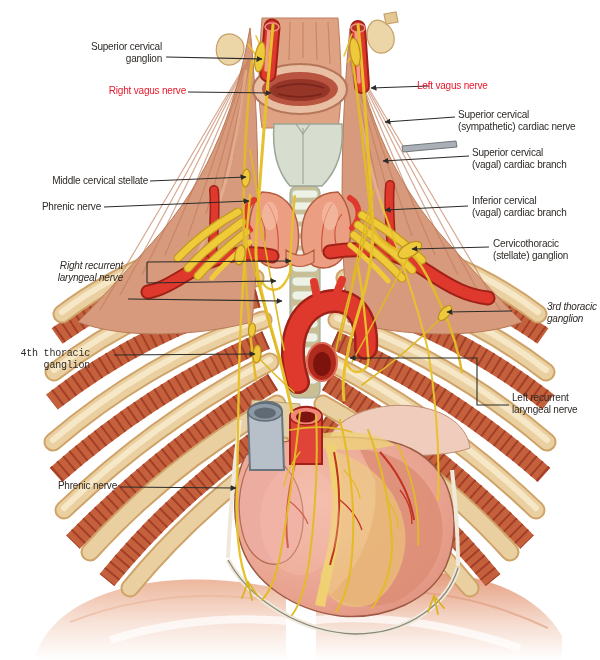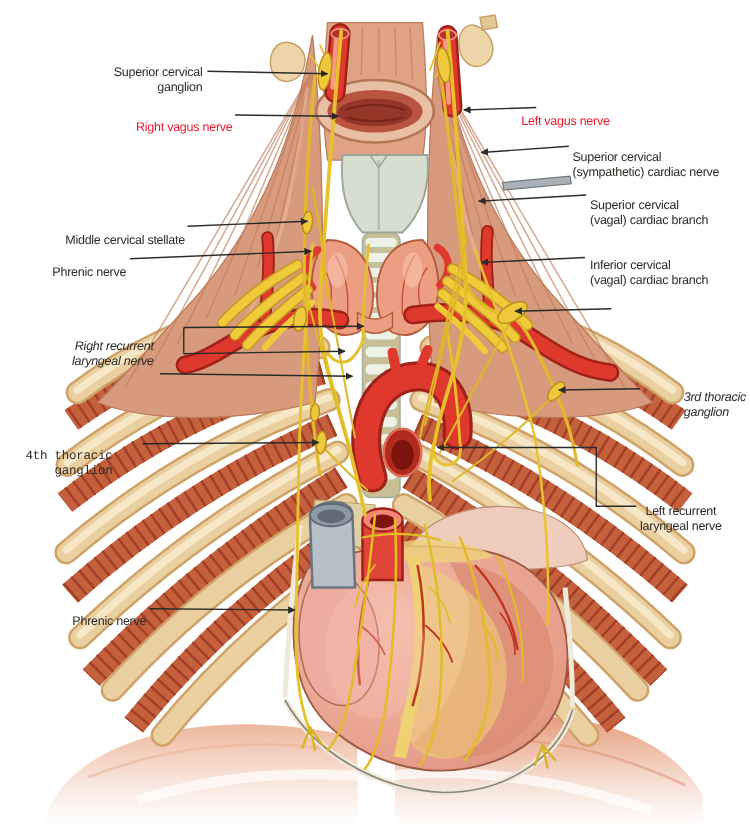--- a/index.html
+++ b/index.html
@@ -6,21 +6,20 @@
   #stage{
     position:relative;width:600px;height:660px;background:#ffffff;
     font-family:"Liberation Sans",sans-serif;overflow:hidden;
   }
   #art{position:absolute;left:0;top:0;}
   .label{
     position:absolute;
     font-size:10px;line-height:1.22;letter-spacing:-0.2px;
     color:var(--label-text,#2f2a26);
     white-space:pre-line;
-    margin-top:12px;
   }
   .label.r{text-align:right;}
   .label.hl{color:var(--label-highlight,#e8182c);text-align:center;}
 </style>
 </head>
 <body>
 
 <div id="stage">
 
 <svg id="art" width="600" height="660" viewBox="0 0 600 660">
@@ -394,22 +393,24 @@
 <div class="label r hl" style="right:414px;top:85px;">Right vagus nerve</div>
 <div class="label hl" style="left:417px;top:80px;">Left vagus nerve</div>
 <div class="label" style="left:458px;top:109px;">Superior cervical
 (sympathetic) cardiac nerve</div>
 <div class="label" style="left:472px;top:147px;">Superior cervical
 (vagal) cardiac branch</div>
 <div class="label r" style="right:452px;top:175px;">Middle cervical stellate</div>
 <div class="label r" style="right:499px;top:201px;">Phrenic nerve</div>
 <div class="label" style="left:472px;top:195px;">Inferior cervical
 (vagal) cardiac branch</div>
+<div class="label" style="left:493px;top:238px;">Cervicothoracic
+(stellate) ganglion</div>
 <div class="label r" style="right:477px;top:260px;font-style:italic;">Right recurrent
 laryngeal nerve</div>
 <div class="label" style="left:547px;top:301px;font-style:italic;">3rd thoracic
 ganglion</div>
 <div class="label r" style="right:510px;top:348px;font-family:Liberation Mono, monospace;">4th thoracic ganglion</div>
-<div class="label" style="left:512px;top:392px;text-align:center;">Left recurrent
+<div class="label" style="left:512px;top:392px;">Left recurrent
 laryngeal nerve</div>
 <div class="label r" style="right:483px;top:480px;">Phrenic nerve</div>
 
 </div>
 
 </body></html>

